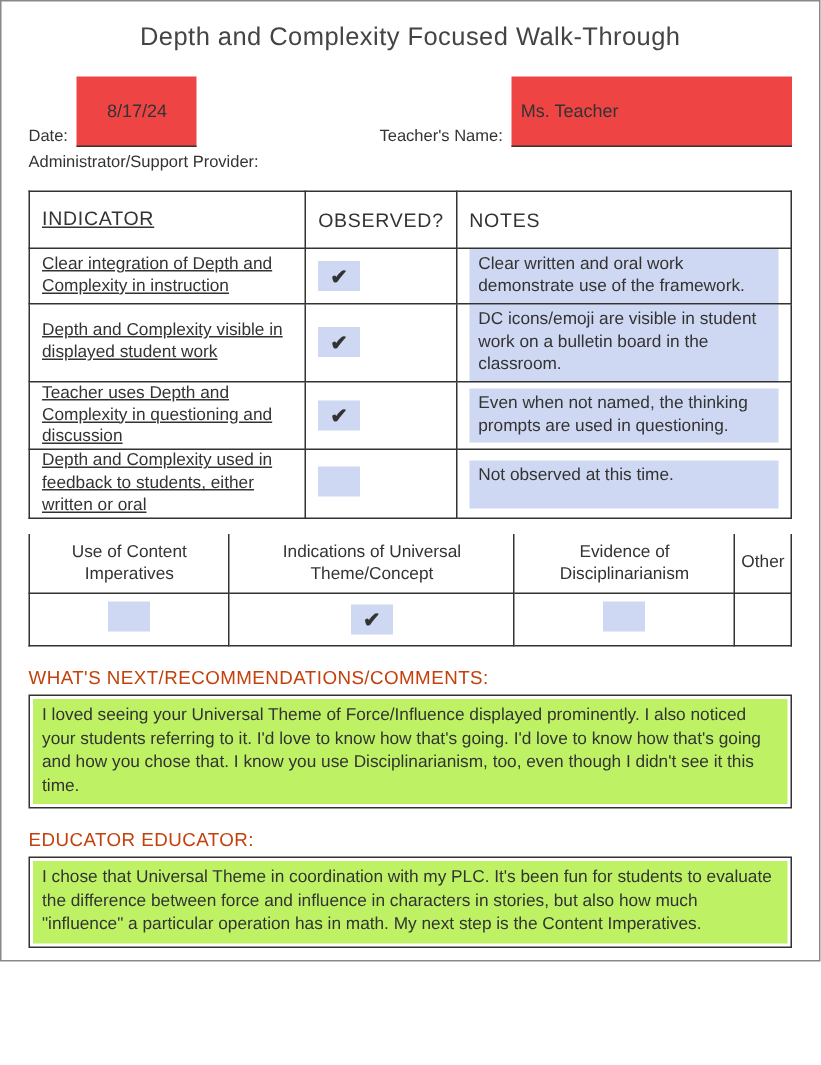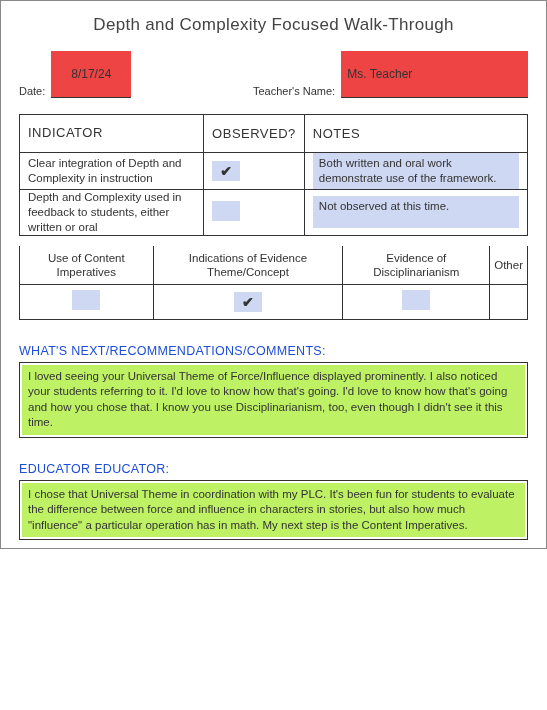--- a/index.html
+++ b/index.html
@@ -52,21 +52,21 @@
       padding: 0 8px;
       vertical-align: middle;
       text-align: left;
       font-weight: normal;
     }
     .main-table th {
       font-size: 13px;
       letter-spacing: 0.5px;
       padding: 10px 8px;
     }
-    .col-ind { width: 37%; font-size: 11.5px; line-height: 1.3; }
+    .col-ind { width: 37%; font-size: 11.5px; line-height: 1.3; text-decoration: underline; }
     .col-obs { width: 18%; text-align: center; }
     .col-notes { width: 45%; }
     .checkbox {
       display: inline-block;
       width: 28px;
       height: 20px;
       background: #cfd8f2;
       text-align: center;
       line-height: 20px;
       font-size: 14px;
@@ -95,24 +95,24 @@
     .adv-title-row th {
       font-size: 13px;
       letter-spacing: 0.5px;
       padding: 6px;
       border-bottom: none;
     }
     .adv-header-row th { border-top: none; height: 36px; vertical-align: middle;}
     .adv-check-row td { height: 26px; }
     .section-label {
       font-size: 12.5px;
-      margin-top: 24px;
+      margin-top: 14px;
       margin-bottom: 4px;
       letter-spacing: 0.3px;
-      color: #1d4ed8;
+      color: #c2410c;
     }
     .comment-box {
       border: 1px solid #333;
       padding: 2px;
     }
     .comment-inner {
       background: #bef264;
       padding: 4px 6px;
       min-height: 52px;
       font-size: 11.5px;
@@ -126,53 +126,68 @@
 
 <div class="header-row">
   <span class="header-label">Date:</span>
   <span class="field date">8/17/24</span>
   <span class="spacer"></span>
   <span class="header-label">Teacher's Name:</span>
   <span class="field" style="min-width:160px;">Ms. Teacher</span>
 </div>
 
 <div class="header-row">
+  <span class="header-label">Administrator/Support Provider:</span>
 </div>
 
 <table class="main-table">
   <thead>
     <tr>
       <th class="col-ind">INDICATOR</th>
       <th class="col-obs">OBSERVED?</th>
       <th class="col-notes">NOTES</th>
     </tr>
   </thead>
   <tbody>
     <tr>
       <td class="col-ind">Clear integration of Depth and Complexity in instruction</td>
       <td class="col-obs"><span class="checkbox">✔</span></td>
       <td class="col-notes">
-          <div class="notes-field">Both written and oral work demonstrate use of the framework.</div>
+          <div class="notes-field">Clear written and oral work demonstrate use of the framework.</div>
+        </td>
+    </tr>
+    <tr>
+      <td class="col-ind">Depth and Complexity visible in displayed student work</td>
+      <td class="col-obs"><span class="checkbox">✔</span></td>
+      <td class="col-notes">
+          <div class="notes-field">DC icons/emoji are visible in student work on a bulletin board in the classroom.</div>
+        </td>
+    </tr>
+    <tr>
+      <td class="col-ind">Teacher uses Depth and Complexity in questioning and discussion</td>
+      <td class="col-obs"><span class="checkbox">✔</span></td>
+      <td class="col-notes">
+          <div class="notes-field">Even when not named, the thinking prompts are used in questioning.</div>
         </td>
     </tr>
     <tr>
       <td class="col-ind">Depth and Complexity used in feedback to students, either written or oral</td>
       <td class="col-obs"><span class="checkbox"></span></td>
       <td class="col-notes">
           <div class="notes-field">Not observed at this time.</div>
         </td>
     </tr>
   </tbody>
 </table>
 
 <table class="adv-table">
   <tbody>
   <tr class="adv-header-row">
     <th>Use of Content Imperatives</th>
-    <th>Indications of Evidence Theme/Concept</th>
+    <th>Indications of Universal Theme/Concept</th>
     <th>Evidence of Disciplinarianism</th>
     <th>Other</th>
   </tr>
   <tr class="adv-check-row">
     <td><span class="checkbox"></span></td>
     <td><span class="checkbox">✔</span></td>
     <td><span class="checkbox"></span></td>
     <td><span class="checkbox" style="background:transparent"></span></td>
   </tr>
 </tbody>

